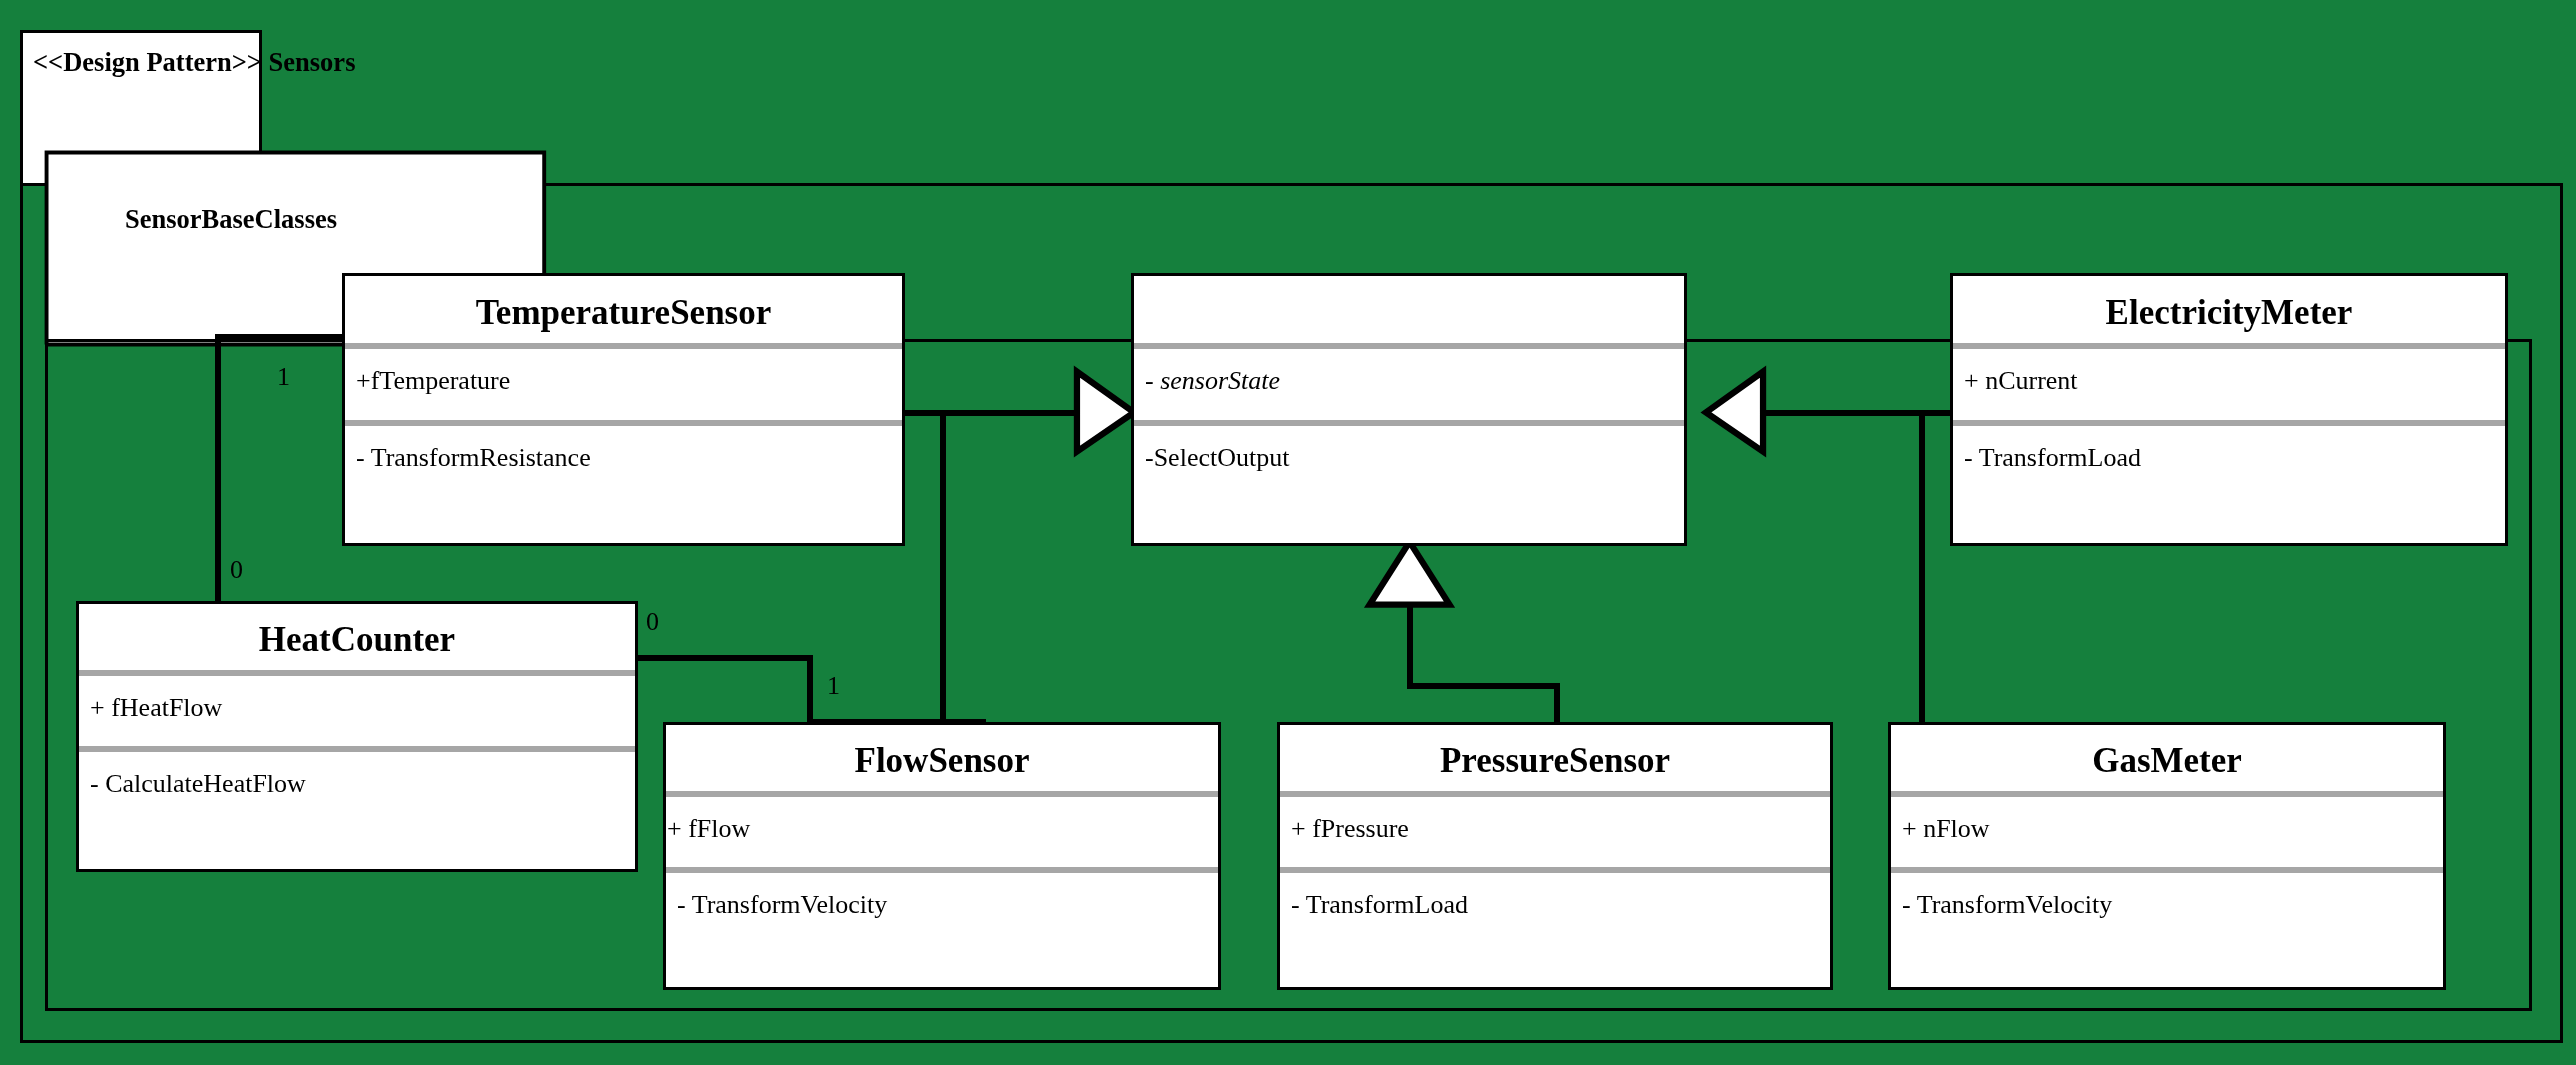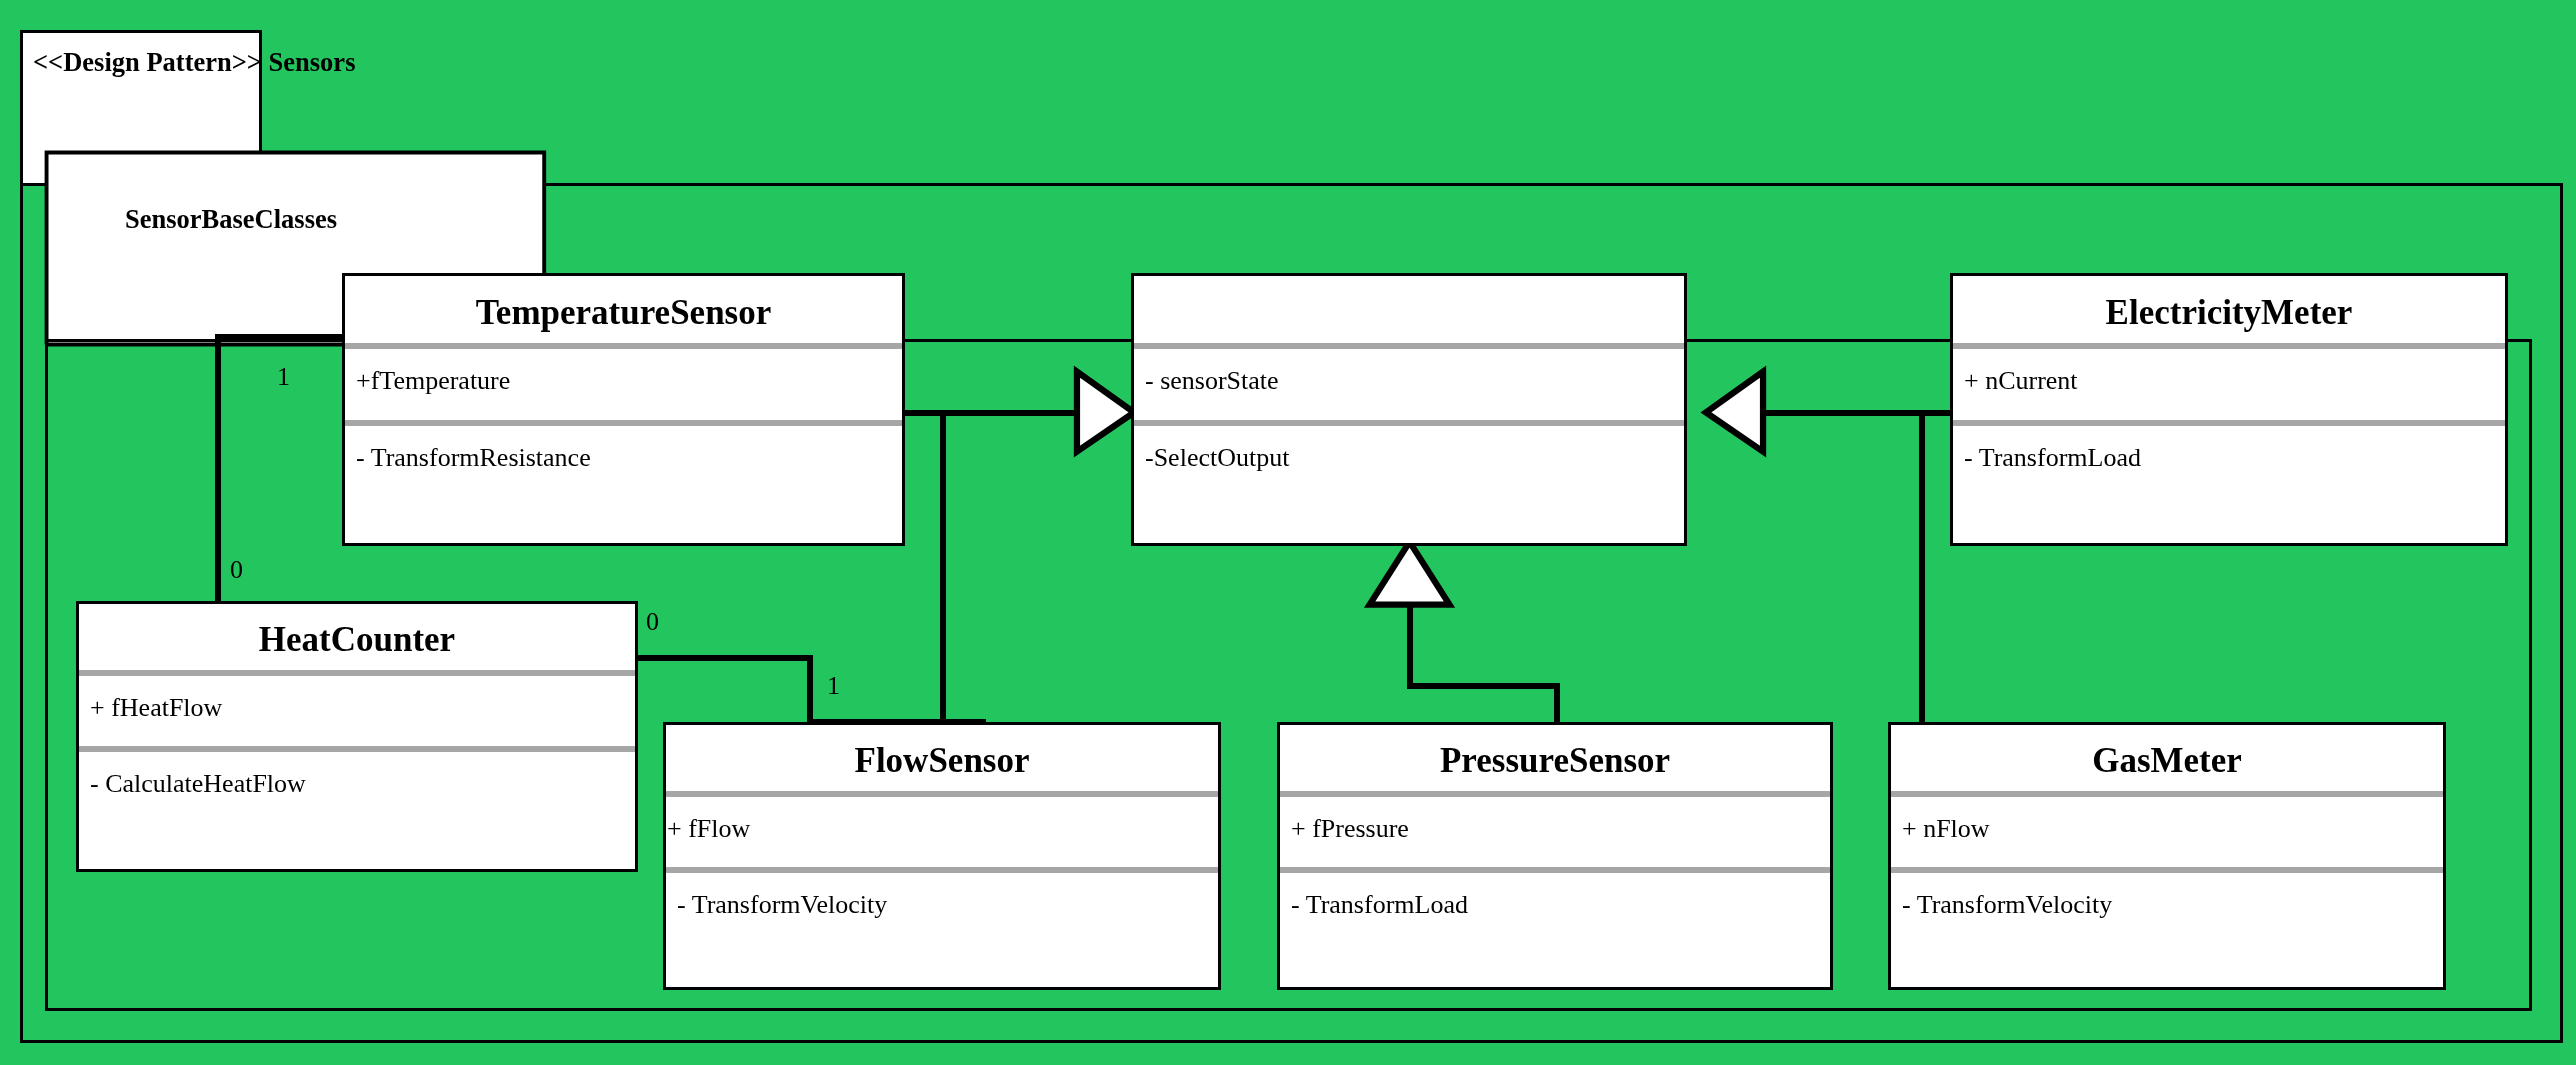--- a/index.html
+++ b/index.html
@@ -5,21 +5,21 @@
 <style>
   html, body {
     margin: 0;
     padding: 0;
     background: #ffffff;
   }
   #canvas {
     position: relative;
     width: 2576px;
     height: 1066px;
-    background: #22c55e;
+    background: #15803d;
     overflow: hidden;
     font-family: "Liberation Serif", "DejaVu Serif", serif;
   }
 
   
   .pkg-body {
     position: absolute;
     border: 3.1px solid #000000;
     background: transparent;
     box-sizing: border-box;
@@ -152,21 +152,21 @@
   <div class="cls" style="left:342px; top:273px; width:563px; height:273px;">
     <div class="cls-name" style="top:17px;">TemperatureSensor</div>
     <div class="cls-sep" style="top:67px;"></div>
     <div class="cls-mem" style="left:11px; top:90px;">+fTemperature</div>
     <div class="cls-sep" style="top:144px;"></div>
     <div class="cls-mem" style="left:11px; top:167px;">- TransformResistance</div>
   </div>
 
   <div class="cls" style="left:1131px; top:273px; width:556px; height:273px;">
     <div class="cls-sep" style="top:67px;"></div>
-    <div class="cls-mem" style="left:11px; top:90px;">- sensorState</div>
+    <div class="cls-mem" style="left:11px; top:90px;font-style:italic;">- sensorState</div>
     <div class="cls-sep" style="top:144px;"></div>
     <div class="cls-mem" style="left:11px; top:167px;">-SelectOutput</div>
   </div>
 
   <div class="cls" style="left:1950px; top:273px; width:558px; height:273px;">
     <div class="cls-name" style="top:17px;">ElectricityMeter</div>
     <div class="cls-sep" style="top:67px;"></div>
     <div class="cls-mem" style="left:11px; top:90px;">+ nCurrent</div>
     <div class="cls-sep" style="top:144px;"></div>
     <div class="cls-mem" style="left:11px; top:167px;">- TransformLoad</div>

